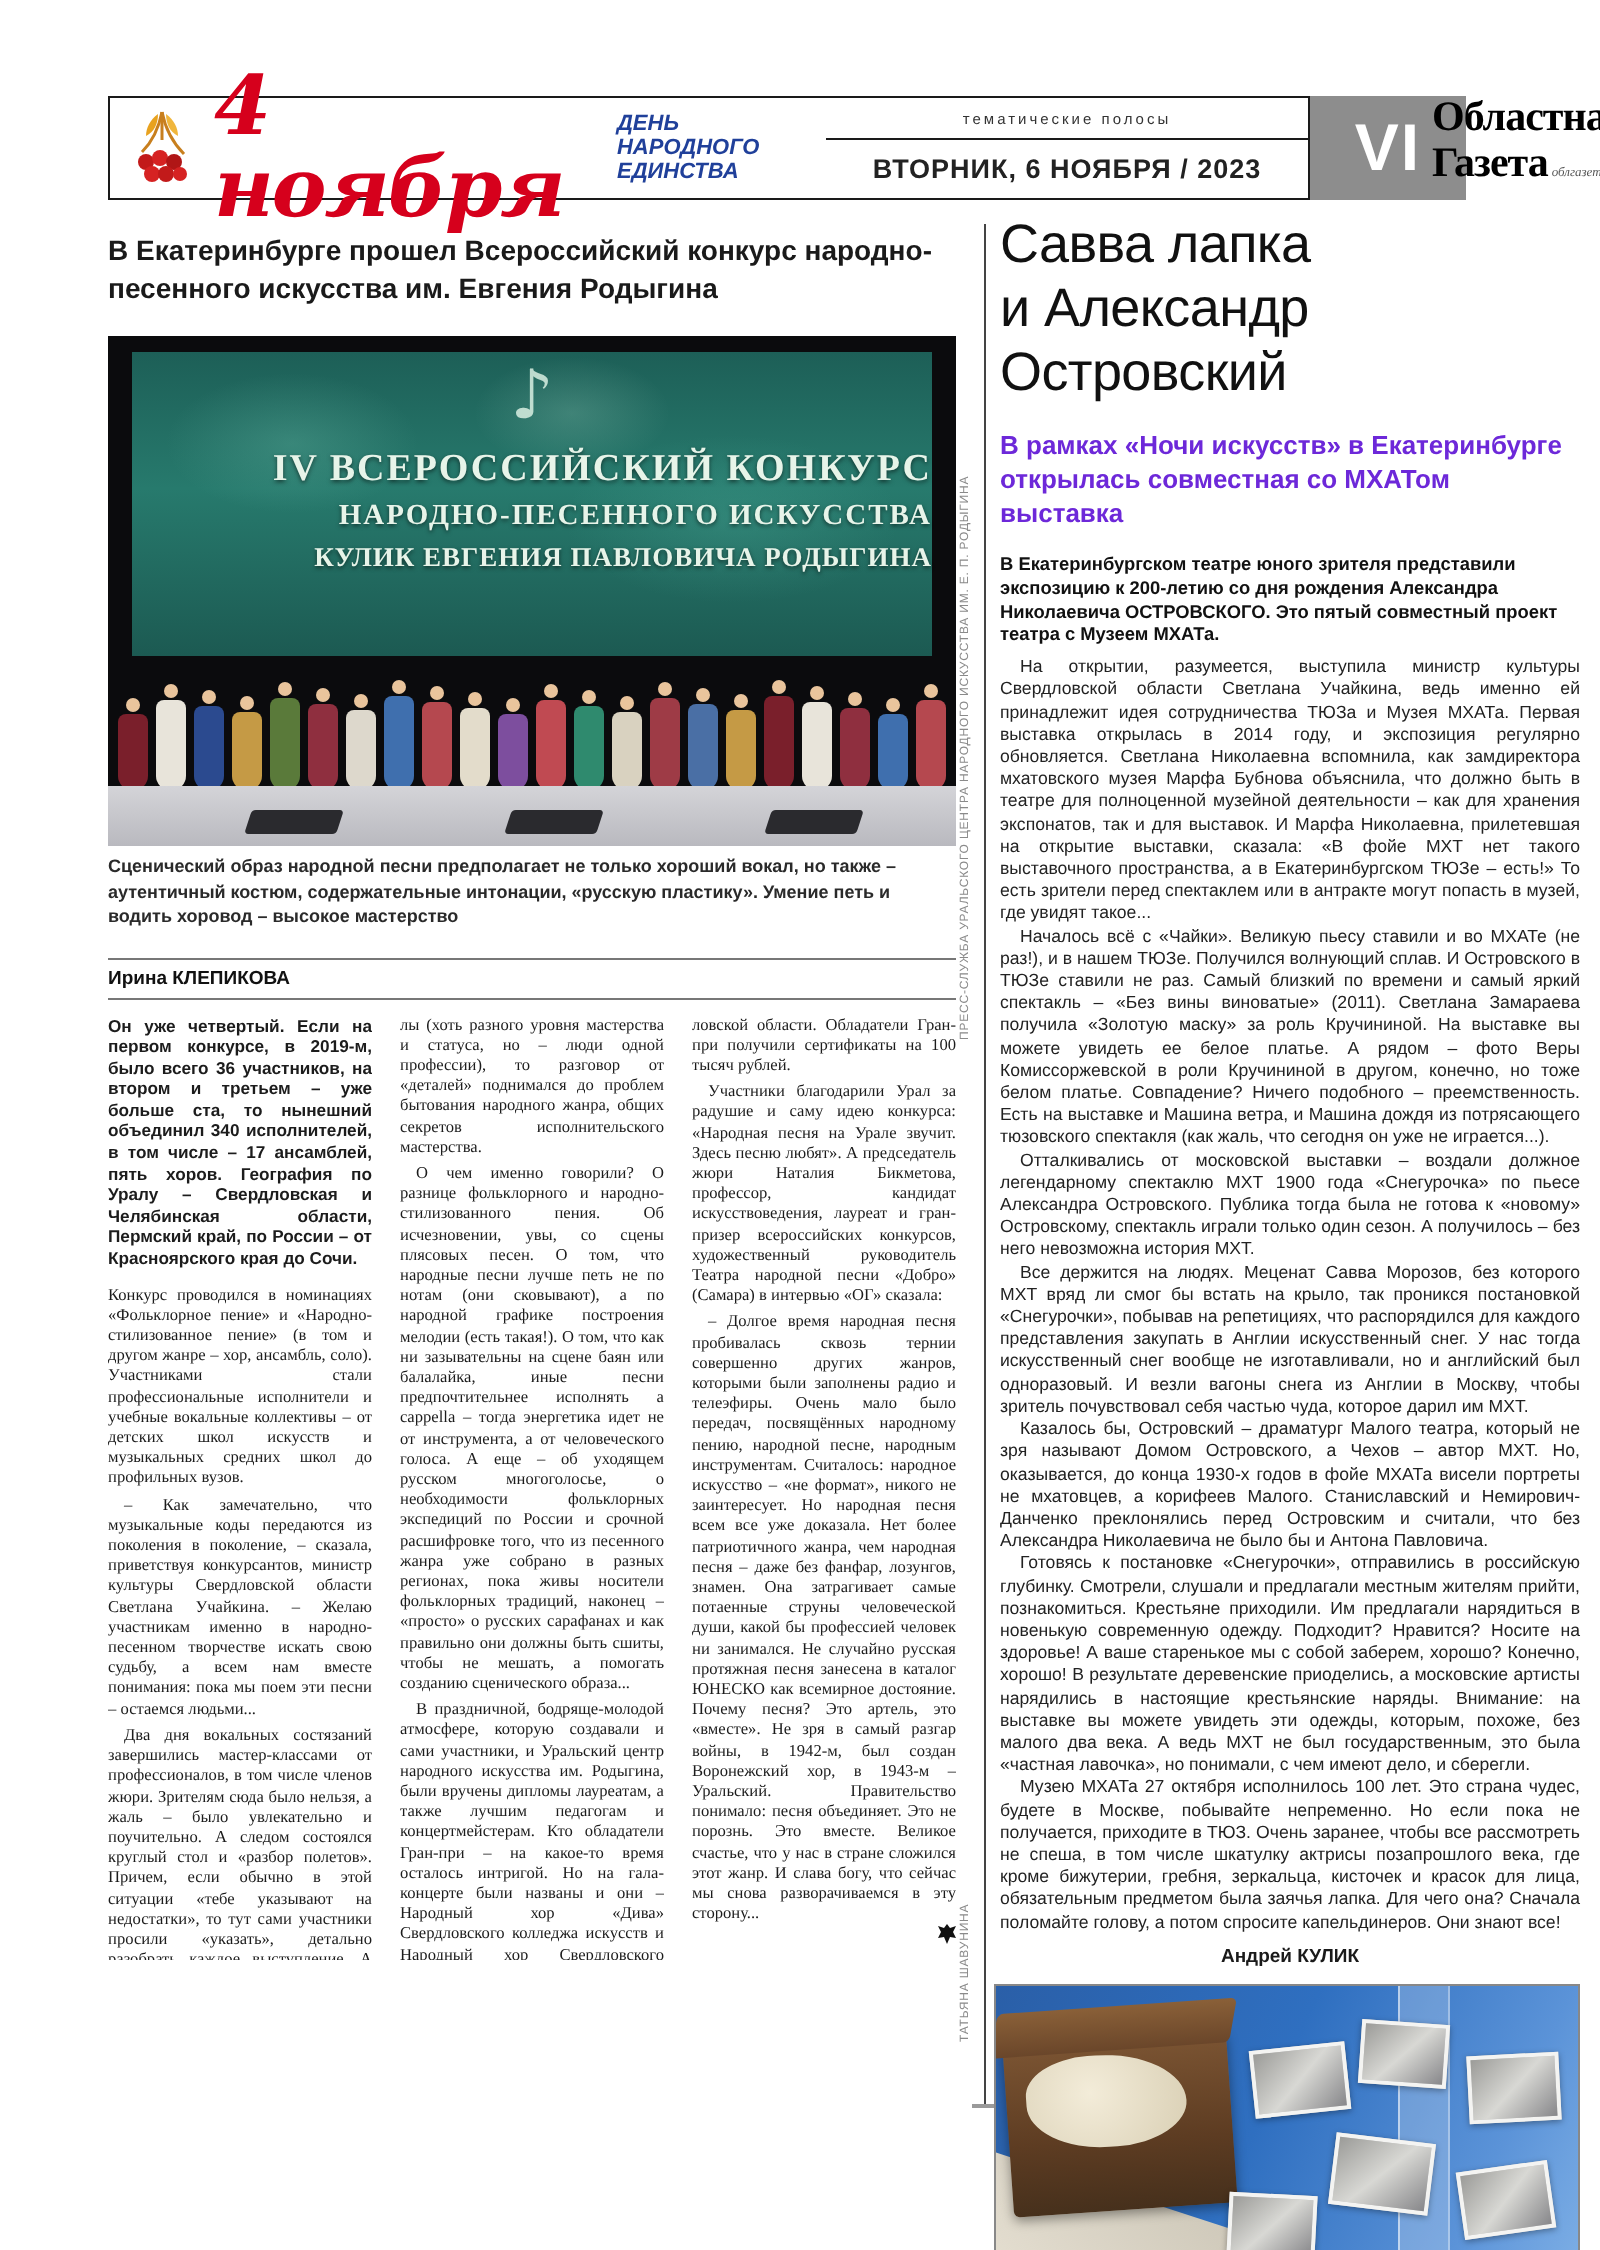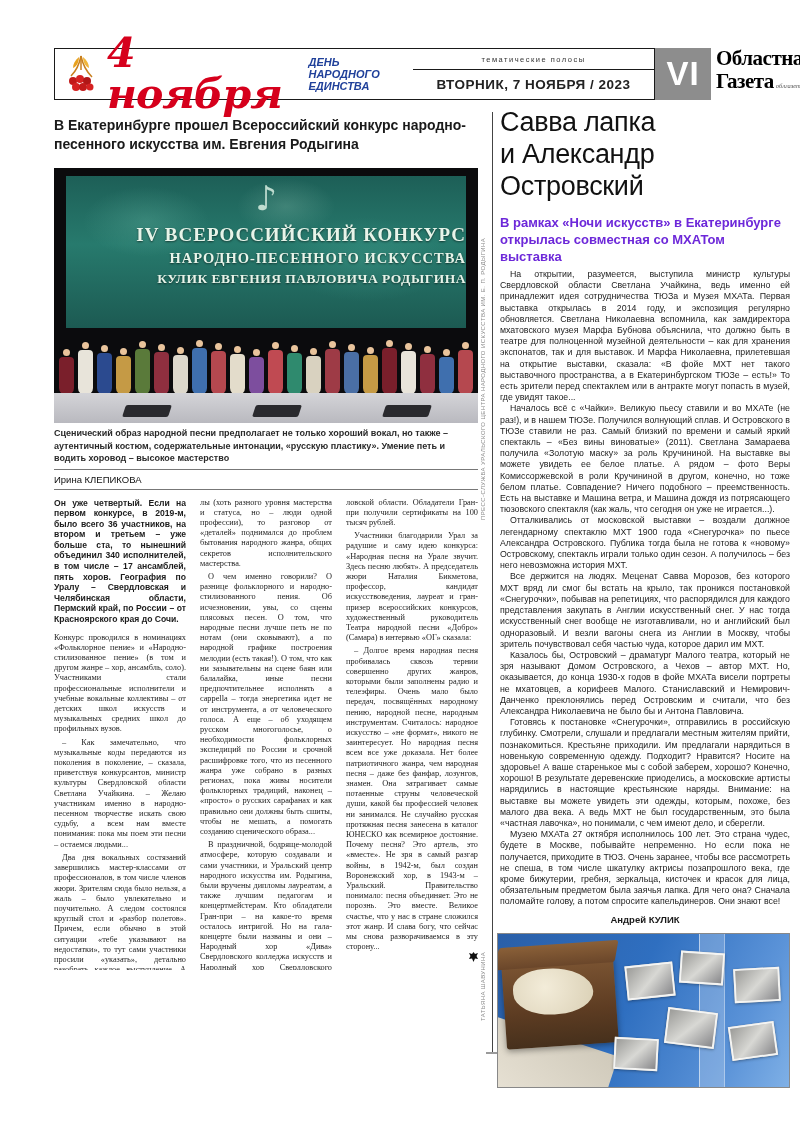--- a/index.html
+++ b/index.html
@@ -6,21 +6,21 @@
   body{width:800px;height:1125px;background:#fff;font-family:"Liberation Sans",sans-serif;color:#1a1a1a;position:relative;overflow:hidden;}
   .abs{position:absolute;}
 
   
   .badge-box{left:54px;top:48px;width:360px;height:52px;border:1px solid #1a1a1a;display:flex;align-items:center;gap:8px;padding:0 10px;box-sizing:border-box;background:#fff;}
   .badge-date{font-family:"DejaVu Serif",serif;font-style:italic;font-weight:bold;font-size:41px;color:#d6001c;letter-spacing:-1px;line-height:1;}
   .badge-label{font-size:11px;font-weight:bold;font-style:italic;color:#20409a;line-height:12px;text-transform:uppercase;}
   .mid-box{left:413px;top:48px;width:242px;height:52px;border:1px solid #1a1a1a;border-left:none;box-sizing:border-box;display:flex;flex-direction:column;background:#fff;}
   .mid-top{height:20px;border-bottom:1px solid #1a1a1a;display:flex;align-items:center;justify-content:center;font-size:7.5px;letter-spacing:1.5px;color:#333;}
   .mid-bottom{flex:1;display:flex;align-items:center;justify-content:center;font-size:13.5px;font-weight:bold;letter-spacing:.5px;color:#222;}
-  .roman-box{left:655px;top:48px;width:56px;height:52px;background:#8d8d8d;color:#fff;display:flex;align-items:center;justify-content:center;font-size:33px;font-weight:bold;letter-spacing:1px;}
+  .roman-box{left:655px;top:48px;width:78px;height:52px;background:#8d8d8d;color:#fff;display:flex;align-items:center;justify-content:center;font-size:33px;font-weight:bold;letter-spacing:1px;}
   .masthead{left:716px;top:47px;width:80px;font-family:"Liberation Serif",serif;font-weight:bold;font-size:21px;line-height:23px;letter-spacing:-.5px;color:#000;}
   .masthead .site{font-size:6.5px;font-weight:normal;font-style:italic;color:#555;letter-spacing:0;margin-left:2px;}
   .rowan{width:34px;height:40px;flex:0 0 auto;}
 
   
   .v-divider{left:492px;top:112px;width:1px;height:941px;background:#444;}
   .bottom-rule{left:486px;top:1052px;width:304px;height:2px;background:#9a9a9a;}
 
   
   .left-article{left:54px;top:106px;width:424px;}
@@ -42,21 +42,21 @@
   .monitor{position:absolute;bottom:6px;width:46px;height:12px;background:#2a2a2e;transform:skewX(-18deg);border-radius:2px;}
   .performers{position:absolute;left:4px;right:4px;bottom:28px;height:60px;display:flex;align-items:flex-end;justify-content:center;gap:2px;}
   .perf{width:17px;display:flex;flex-direction:column;align-items:center;}
   .perf-head{width:7px;height:7px;border-radius:50%;background:#e9c49c;margin-bottom:1px;}
   .perf-body{width:15px;height:44px;border-radius:4px 4px 7px 7px;}
   .photo-credit-v{position:absolute;width:11px;color:#8a8a8a;font-size:6px;letter-spacing:.4px;writing-mode:vertical-rl;transform:rotate(180deg);text-align:left;white-space:nowrap;}
   .credit-left{left:480px;top:265px;height:255px;}
   .credit-right{left:480px;top:866px;height:155px;}
 
   .l-caption{margin-top:4px;font-size:9px;line-height:12.5px;font-weight:bold;color:#2a2a2a;}
-  .byline{margin-top:4px;border-top:1.5px solid #777;border-bottom:1.5px solid #777;padding:4px 0;font-size:9.5px;font-weight:normal;color:#111;}
+  .byline{margin-top:14px;border-top:1.5px solid #777;border-bottom:1.5px solid #777;padding:4px 0;font-size:9.5px;font-weight:bold;color:#111;}
   .body-cols{margin-top:8px;display:flex;gap:14px;}
   .bcol{width:132px;height:472px;overflow:hidden;font-family:"Liberation Serif",serif;font-size:8.3px;line-height:10.2px;text-align:justify;color:#1c1c1c;}
   .bcol p{margin:0 0 0 0;text-indent:8px;}
   .bcol p.noindent{text-indent:0;}
   .bcol p.lead-bold{font-family:"Liberation Sans",sans-serif;font-weight:bold;font-size:8.6px;line-height:10.6px;text-indent:0;margin-bottom:8px;}
   .bcol p + p{margin-top:3px;}
   .endmark{display:inline-block;width:9px;height:10px;vertical-align:-1px;margin-left:4px;}
 
   
   .right-article{left:500px;top:106px;width:290px;}
@@ -95,21 +95,21 @@
   </svg>
   <span class="badge-date">4 ноября</span>
   <span class="badge-label">
     <span>ДЕНЬ НАРОДНОГО</span><br>
     <span>ЕДИНСТВА</span>
   </span>
 </div>
 
 <div class="abs mid-box">
   <div class="mid-top">тематические полосы</div>
-  <div class="mid-bottom">ВТОРНИК, 7 НОЯБРЯ / 2023</div>
+  <div class="mid-bottom">ВТОРНИК, 6 НОЯБРЯ / 2023</div>
 </div>
 
 <div class="abs roman-box">VI</div>
 
 <div class="abs masthead">
   <span>Областная</span><br>
   <span>Газета</span><span class="site">облгазета.рф</span>
 </div>
 
 <div class="abs v-divider"></div>
@@ -254,20 +254,21 @@
 
 <div class="abs photo-credit-v credit-left">ПРЕСС-СЛУЖБА УРАЛЬСКОГО ЦЕНТРА НАРОДНОГО ИСКУССТВА ИМ. Е. П. РОДЫГИНА</div>
 <div class="abs photo-credit-v credit-right">ТАТЬЯНА ШАВУНИНА</div>
 
 <div class="abs right-article">
   <div class="r-headline">
     <span>Савва лапка</span><br>
     <span>и Александр Островский</span>
   </div>
   <div class="r-dek">В рамках «Ночи искусств» в Екатеринбурге открылась совместная со МХАТом выставка</div>
+  <div class="r-lead">В Екатеринбургском театре юного зрителя представили экспозицию к 200-летию со дня рождения Александра Николаевича ОСТРОВСКОГО. Это пятый совместный проект театра с Музеем МХАТа.</div>
   <div class="r-body">
     <p>На открытии, разумеется, выступила министр культуры Свердловской области Светлана Учайкина, ведь именно ей принадлежит идея сотрудничества ТЮЗа и Музея МХАТа. Первая выставка открылась в 2014 году, и экспозиция регулярно обновляется. Светлана Николаевна вспомнила, как замдиректора мхатовского музея Марфа Бубнова объяснила, что должно быть в театре для полноценной музейной деятельности – как для хранения экспонатов, так и для выставок. И Марфа Николаевна, прилетевшая на открытие выставки, сказала: «В фойе МХТ нет такого выставочного пространства, а в Екатеринбургском ТЮЗе – есть!» То есть зрители перед спектаклем или в антракте могут попасть в музей, где увидят такое...</p>
     <p>Началось всё с «Чайки». Великую пьесу ставили и во МХАТе (не раз!), и в нашем ТЮЗе. Получился волнующий сплав. И Островского в ТЮЗе ставили не раз. Самый близкий по времени и самый яркий спектакль – «Без вины виноватые» (2011). Светлана Замараева получила «Золотую маску» за роль Кручининой. На выставке вы можете увидеть ее белое платье. А рядом – фото Веры Комиссоржевской в роли Кручининой в другом, конечно, но тоже белом платье. Совпадение? Ничего подобного – преемственность. Есть на выставке и Машина ветра, и Машина дождя из потрясающего тюзовского спектакля (как жаль, что сегодня он уже не играется...).</p>
     <p>Отталкивались от московской выставки – воздали должное легендарному спектаклю МХТ 1900 года «Снегурочка» по пьесе Александра Островского. Публика тогда была не готова к «новому» Островскому, спектакль играли только один сезон. А получилось – без него невозможна история МХТ.</p>
     <p>Все держится на людях. Меценат Савва Морозов, без которого МХТ вряд ли смог бы встать на крыло, так проникся постановкой «Снегурочки», побывав на репетициях, что распорядился для каждого представления закупать в Англии искусственный снег. У нас тогда искусственный снег вообще не изготавливали, но и английский был одноразовый. И везли вагоны снега из Англии в Москву, чтобы зритель почувствовал себя частью чуда, которое дарил им МХТ.</p>
     <p>Казалось бы, Островский – драматург Малого театра, который не зря называют Домом Островского, а Чехов – автор МХТ. Но, оказывается, до конца 1930-х годов в фойе МХАТа висели портреты не мхатовцев, а корифеев Малого. Станиславский и Немирович-Данченко преклонялись перед Островским и считали, что без Александра Николаевича не было бы и Антона Павловича.</p>
     <p>Готовясь к постановке «Снегурочки», отправились в российскую глубинку. Смотрели, слушали и предлагали местным жителям прийти, познакомиться. Крестьяне приходили. Им предлагали нарядиться в новенькую современную одежду. Подходит? Нравится? Носите на здоровье! А ваше старенькое мы с собой заберем, хорошо? Конечно, хорошо! В результате деревенские приоделись, а московские артисты нарядились в настоящие крестьянские наряды. Внимание: на выставке вы можете увидеть эти одежды, которым, похоже, без малого два века. А ведь МХТ не был государственным, это была «частная лавочка», но понимали, с чем имеют дело, и сберегли.</p>
     <p>Музею МХАТа 27 октября исполнилось 100 лет. Это страна чудес, будете в Москве, побывайте непременно. Но если пока не получается, приходите в ТЮЗ. Очень заранее, чтобы все рассмотреть не спеша, в том числе шкатулку актрисы позапрошлого века, где кроме бижутерии, гребня, зеркальца, кисточек и красок для лица, обязательным предметом была заячья лапка. Для чего она? Сначала поломайте голову, а потом спросите капельдинеров. Они знают все!</p>
   </div>
   <div class="r-author">Андрей КУЛИК</div>

